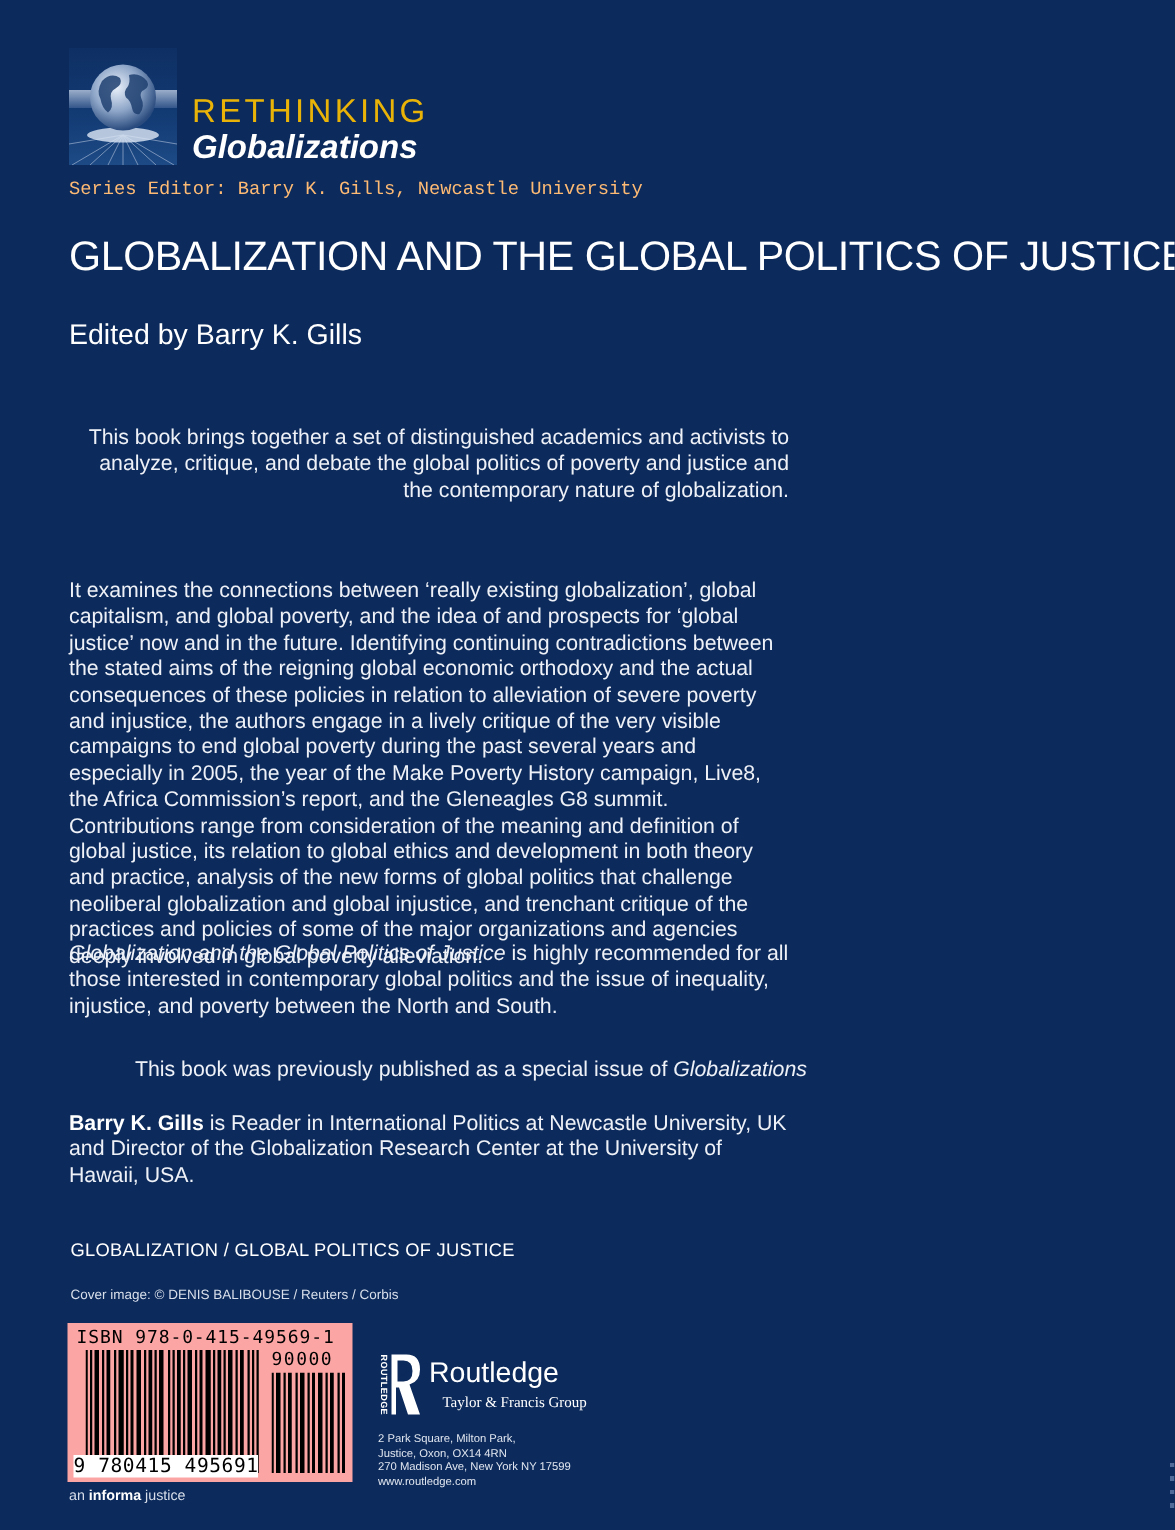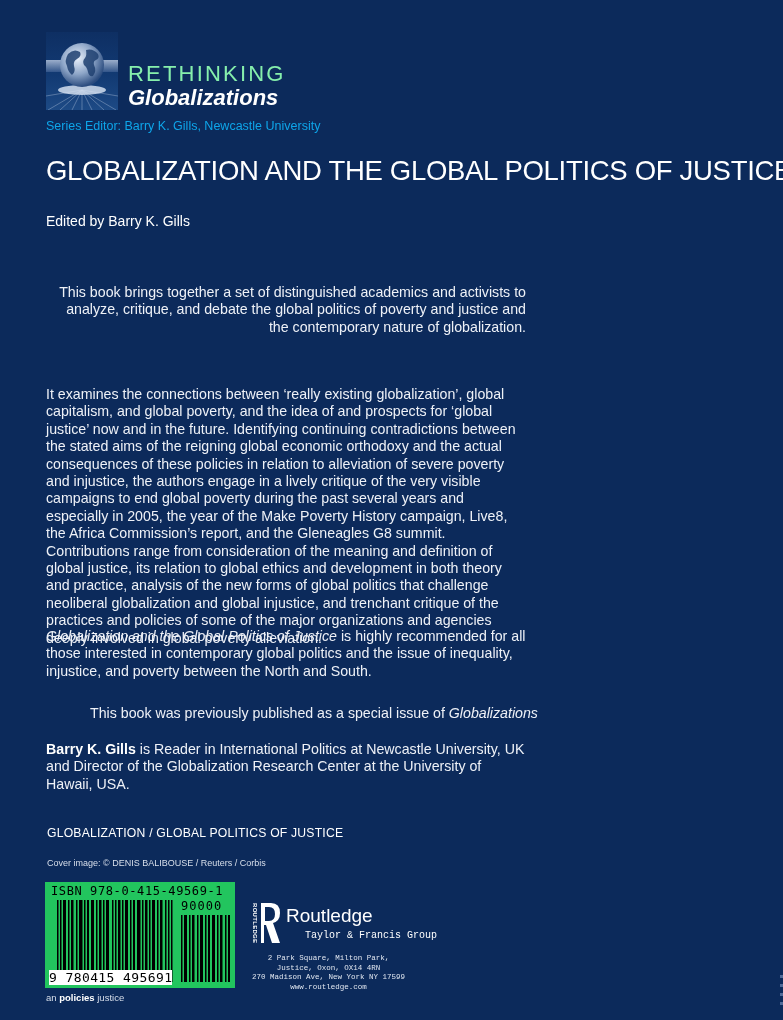--- a/index.html
+++ b/index.html
@@ -21,51 +21,51 @@
     .logo-box {
       left: 46px; top: 32px; width: 72px; height: 78px;
       background: linear-gradient(180deg, #0e2f63 0%, #123a73 55%, #1d4a85 100%);
     }
     .logo-box svg { display: block; }
     .series-name-1 {
       left: 128px; top: 62px;
       font-family: "Liberation Sans", sans-serif;
       font-size: 22px;
       letter-spacing: 2.2px;
-      color: #86efac;
+      color: #eab308;
       line-height: 24px;
     }
     .series-name-2 {
       left: 128px; top: 86px;
       font-family: "Liberation Sans", sans-serif;
       font-size: 22px;
       font-weight: bold;
       font-style: italic;
       color: #ffffff;
       line-height: 24px;
     }
     .series-editor {
       left: 46px; top: 119px;
-      font-family: Liberation Sans, sans-serif;
+      font-family: Liberation Mono, monospace;
       font-size: 12.5px;
-      color: #0ea5e9;
+      color: #fdba74;
     }
 
     .book-title {
       left: 46px; top: 155px;
       font-family: "Liberation Sans", sans-serif;
       font-size: 27.5px;
       color: #ffffff;
       letter-spacing: -0.3px;
       white-space: nowrap;
     }
     .edited-by {
       left: 46px; top: 213px;
       font-family: "Liberation Sans", sans-serif;
-      font-size: 14px;
+      font-size: 19px;
       color: #ffffff;
     }
 
     .blurb {
       left: 46px; width: 480px;
       font-family: "Liberation Sans", sans-serif;
       font-size: 14.2px;
       line-height: 17.4px;
       color: #eef1f7;
     }
@@ -89,21 +89,21 @@
     .cover-credit {
       left: 47px; top: 858px;
       font-family: "Liberation Sans", sans-serif;
       font-size: 9px;
       color: #d8dfeb;
     }
 
     
     .barcode-box {
       left: 45px; top: 882px; width: 190px; height: 106px;
-      background: #22c55e;
+      background: #fca5a5;
       color: #000;
     }
     .isbn-text {
       left: 6px; top: 2px;
       font-family: "DejaVu Sans Mono", monospace;
       font-size: 12px;
       letter-spacing: 0.6px;
       color: #000;
       white-space: nowrap;
     }
@@ -146,32 +146,31 @@
       writing-mode: vertical-rl;
       letter-spacing: 0.3px;
     }
     .rt-name {
       left: 286px; top: 905px;
       font-family: "Liberation Sans", sans-serif;
       font-size: 19px;
       color: #ffffff;
     }
     .rt-group {
-      left: 305px; top: 930px;
-      font-family: Liberation Mono, monospace;
+      left: 295px; top: 930px;
+      font-family: Liberation Serif, serif;
       font-size: 10px;
       color: #ffffff;
     }
     .rt-address {
       left: 252px; top: 954px;
-      font-family: Liberation Mono, monospace;
+      font-family: Liberation Sans, sans-serif;
       font-size: 7.5px;
       line-height: 9.6px;
       color: #e0e6f0;
-      text-align: center;
     }
     .rt-address div { white-space: nowrap; }
 
     .edge-sliver {
       left: 780px; top: 975px; width: 3px; height: 35px;
       background: repeating-linear-gradient(180deg, #6d87b3 0 3px, #0c2a5b 3px 9px);
       opacity: 0.7;
     }
   </style>
 </head>
@@ -284,21 +283,21 @@
         <rect x="27" y="0" width="2" height="67"></rect>
       <rect x="31" y="0" width="3" height="67"></rect>
         <rect x="36" y="0" width="1.5" height="67"></rect>
       <rect x="39" y="0" width="2.5" height="67"></rect>
         <rect x="44" y="0" width="1.5" height="67"></rect>
       <rect x="47" y="0" width="2" height="67"></rect>
     </g>
   </svg>
   <div class="abs ean-digits">9 780415 495691</div>
 </div>
-<div class="abs informa"><span>an </span><b>policies</b><span> justice</span></div>
+<div class="abs informa"><span>an </span><b>informa</b><span> justice</span></div>
 
 <div class="abs rt-vertical">ROUTLEDGE</div>
 <svg class="abs rt-mark" viewBox="0 0 30 42">
   <path d="M10 1 h10 q9 0 9 10 q0 8 -7 10 l7 20 h-8 l-6 -18 h-2 v18 h-3 z M14 5 v14 h4 q6 0 6 -7 q0 -7 -6 -7 z" fill="#ffffff"></path>
   <path d="M16 8 q4 0 5 3 q-1 3 -4 4" fill="none" stroke="#0c2a5b" stroke-width="1.2"></path>
 </svg>
 <div class="abs rt-name">Routledge</div>
 <div class="abs rt-group">Taylor &amp; Francis Group</div>
 <div class="abs rt-address">
   <div>2 Park Square, Milton Park,</div>

